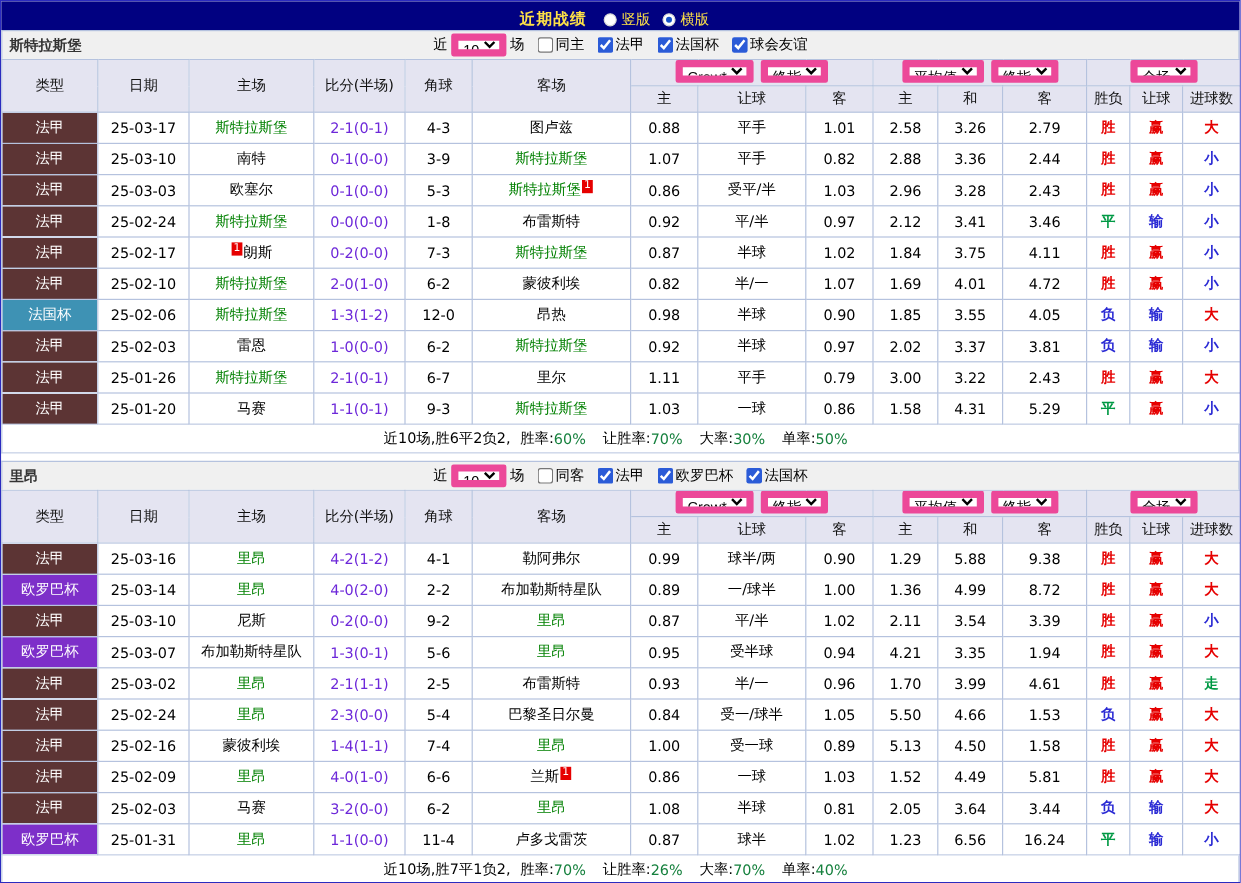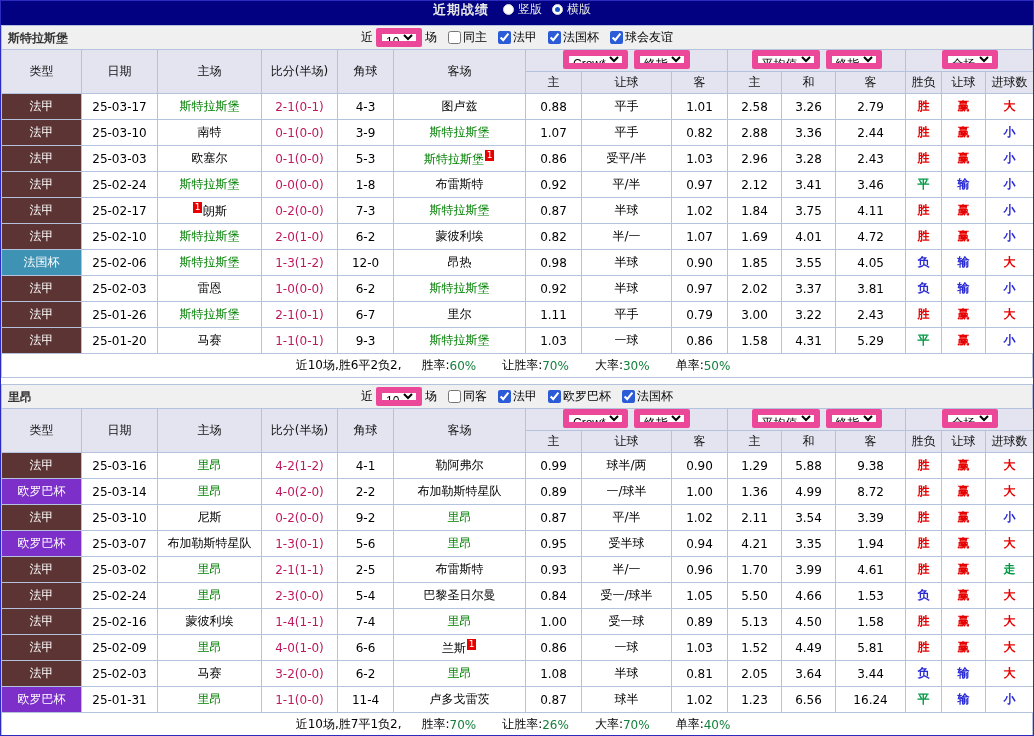--- a/index.html
+++ b/index.html
@@ -1,47 +1,47 @@
 <!DOCTYPE html>
 <html><head>
 <meta charset="utf-8">
 <style>
 *{box-sizing:border-box;margin:0;padding:0}
 html,body{background:#fff}
 body{width:1034px;height:736px;font-family:"DejaVu Sans","Liberation Sans",sans-serif;font-size:12px;color:#000;overflow:hidden}
 .outer{width:1034px;height:736px;border:1px solid #2b2bbf;background:#fff;overflow:hidden}
-.titlebar{height:24px;background:#010181;color:#e5e5e5;display:flex;align-items:flex-start;justify-content:center;gap:14px}
+.titlebar{height:24px;background:#010181;color:#fde047;display:flex;align-items:flex-end;justify-content:center;gap:14px}
 .titlebar .title{font-weight:bold;font-size:13px;letter-spacing:1px}
 .radio{display:inline-flex;align-items:center;gap:4px;cursor:pointer;margin-right:10px}
 .dot{width:11px;height:11px;border-radius:50%;background:#fff;display:inline-block;position:relative;border:1px solid #d8d8d8}
 .radio.sel .dot::after{content:"";position:absolute;left:2px;top:2px;width:5px;height:5px;border-radius:50%;background:#1551c8}
 .filterbar{position:relative;height:24px;background:#f0f0f0;border:1px solid #b5c2de;border-bottom:0;display:flex;align-items:center;justify-content:center}
 .team-name{position:absolute;left:6px;top:0;height:24px;display:flex;align-items:center;font-weight:bold;color:#333}
 .filters{display:flex;align-items:center;gap:3px}
 select{font-size:12px;height:19px;border:6px solid #ec4899;background:#fff;border-radius:2px}
 input[type=checkbox]{width:13px;height:13px;accent-color:#2b5bd7;margin:0 2px 0 8px;vertical-align:middle}
 .cb{display:inline-flex;align-items:center;cursor:pointer}
 table{width:100%;border-collapse:collapse;table-layout:fixed}
 th,td{border:1px solid #b5c2de;text-align:center;overflow:hidden;white-space:nowrap}
 thead th{background:#e4e4f1;height:22px;font-weight:normal;color:#111;padding:0}
 tbody td{height:26px;background:#fff}
 .lg{color:#fff}
 .lg-ligue1{background:#5c3434}
 .lg-coupe{background:#3e92b4}
 .lg-europa{background:#7d2fc9}
 .t-focus{color:#008000}
-.score{color:#be185d}
+.score{color:#6d28d9}
 .bold{font-weight:bold}
 .c-red{color:#e60000}
 .c-blue{color:#2a2ad4}
 .c-green{color:#009944}
 .redcard{display:inline-block;background:#e60000;color:#fff;font-size:9px;line-height:11px;min-width:9px;text-align:center;vertical-align:super;margin:0 1px;font-weight:normal}
 .summary{height:24px;display:flex;align-items:center;justify-content:center;border:1px solid #b5c2de;border-top:0;background:#fff}
 .summary .sv{color:#15803d;margin-right:8px}
-.summary .sl{margin-left:18px}
+.summary .sl{margin-left:6px}
 .summary .lead{margin-right:2px}
 .gap{height:6px;background:#fff}
 .hsel{display:inline-flex;gap:6px;align-items:flex-start;justify-content:center;width:100%}
 </style>
 </head>
 <body>
 
 <div class="outer">
   <div class="titlebar">
     <span class="title">近期战绩</span>

